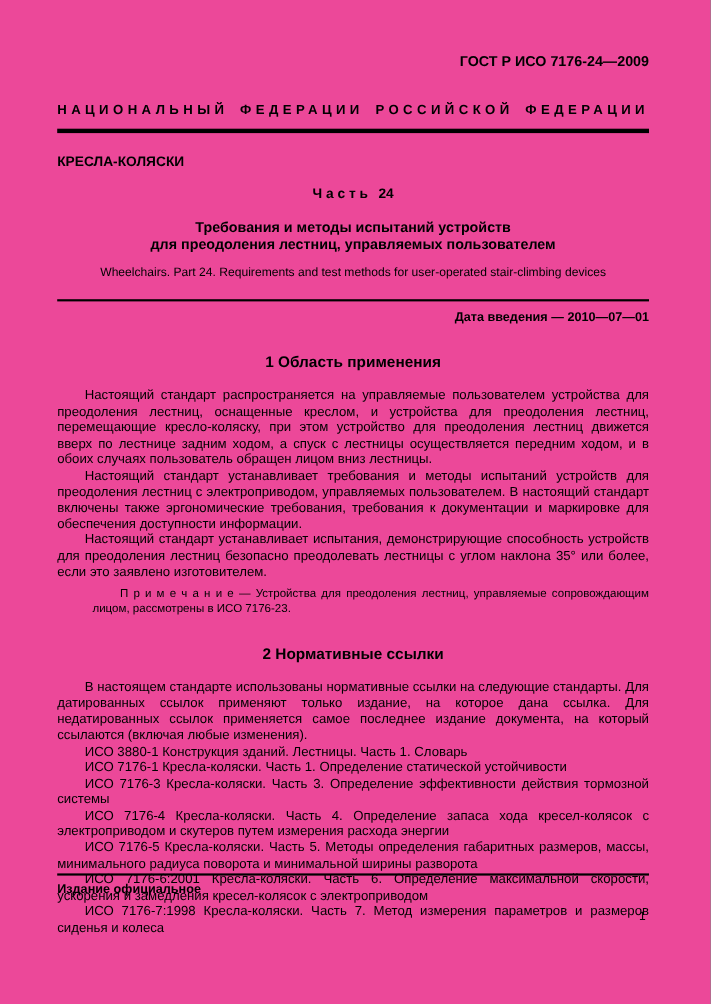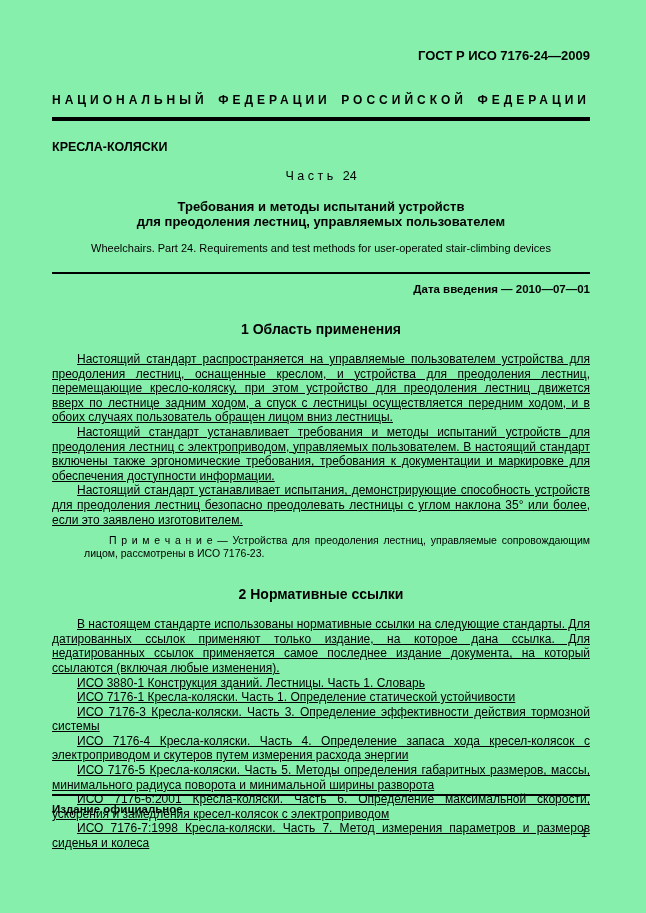--- a/index.html
+++ b/index.html
@@ -3,21 +3,21 @@
 <meta charset="utf-8">
 <style>
   * { margin: 0; padding: 0; box-sizing: border-box; }
   html, body { background: #888; }
   body { font-family: "Liberation Sans", sans-serif; color: #000; }
   .page {
     position: relative;
     width: 646px;
     height: 913px;
     margin: 0 auto;
-    background: #86efac;
+    background: #ec4899;
     overflow: hidden;
     padding: 0 56px 0 52px;
   }
   .doc-number {
     margin-top: 48px;
     text-align: right;
     font-size: 13px;
     font-weight: bold;
   }
   .banner {
@@ -32,21 +32,21 @@
   .rule-thin  { border-top: 2px solid #000; }
   .subject {
     margin-top: 19px;
     font-size: 12.5px;
     font-weight: bold;
   }
   .part {
     margin-top: 15px;
     text-align: center;
     font-size: 12.5px;
-    font-weight: normal;
+    font-weight: bold;
   }
   .part .part-label { letter-spacing: 3.5px; margin-right: 6px; }
   .title-ru {
     margin-top: 17px;
     text-align: center;
     font-size: 13px;
     font-weight: bold;
     line-height: 14.5px;
     white-space: pre-line;
   }
@@ -66,21 +66,20 @@
   h2.sec {
     margin-top: 26px;
     font-size: 14px;
     font-weight: bold;
     text-align: center;
   }
   .body-text {
     font-size: 12px;
     line-height: 14.6px;
     text-align: justify;
-    text-decoration: underline;
   }
   .body-text p { text-indent: 25px; }
   .first-para { margin-top: 15px; }
   .note {
     margin-top: 7px;
     font-size: 10.5px;
     line-height: 13px;
     text-align: justify;
     text-indent: 25px;
     margin-left: 32px;

